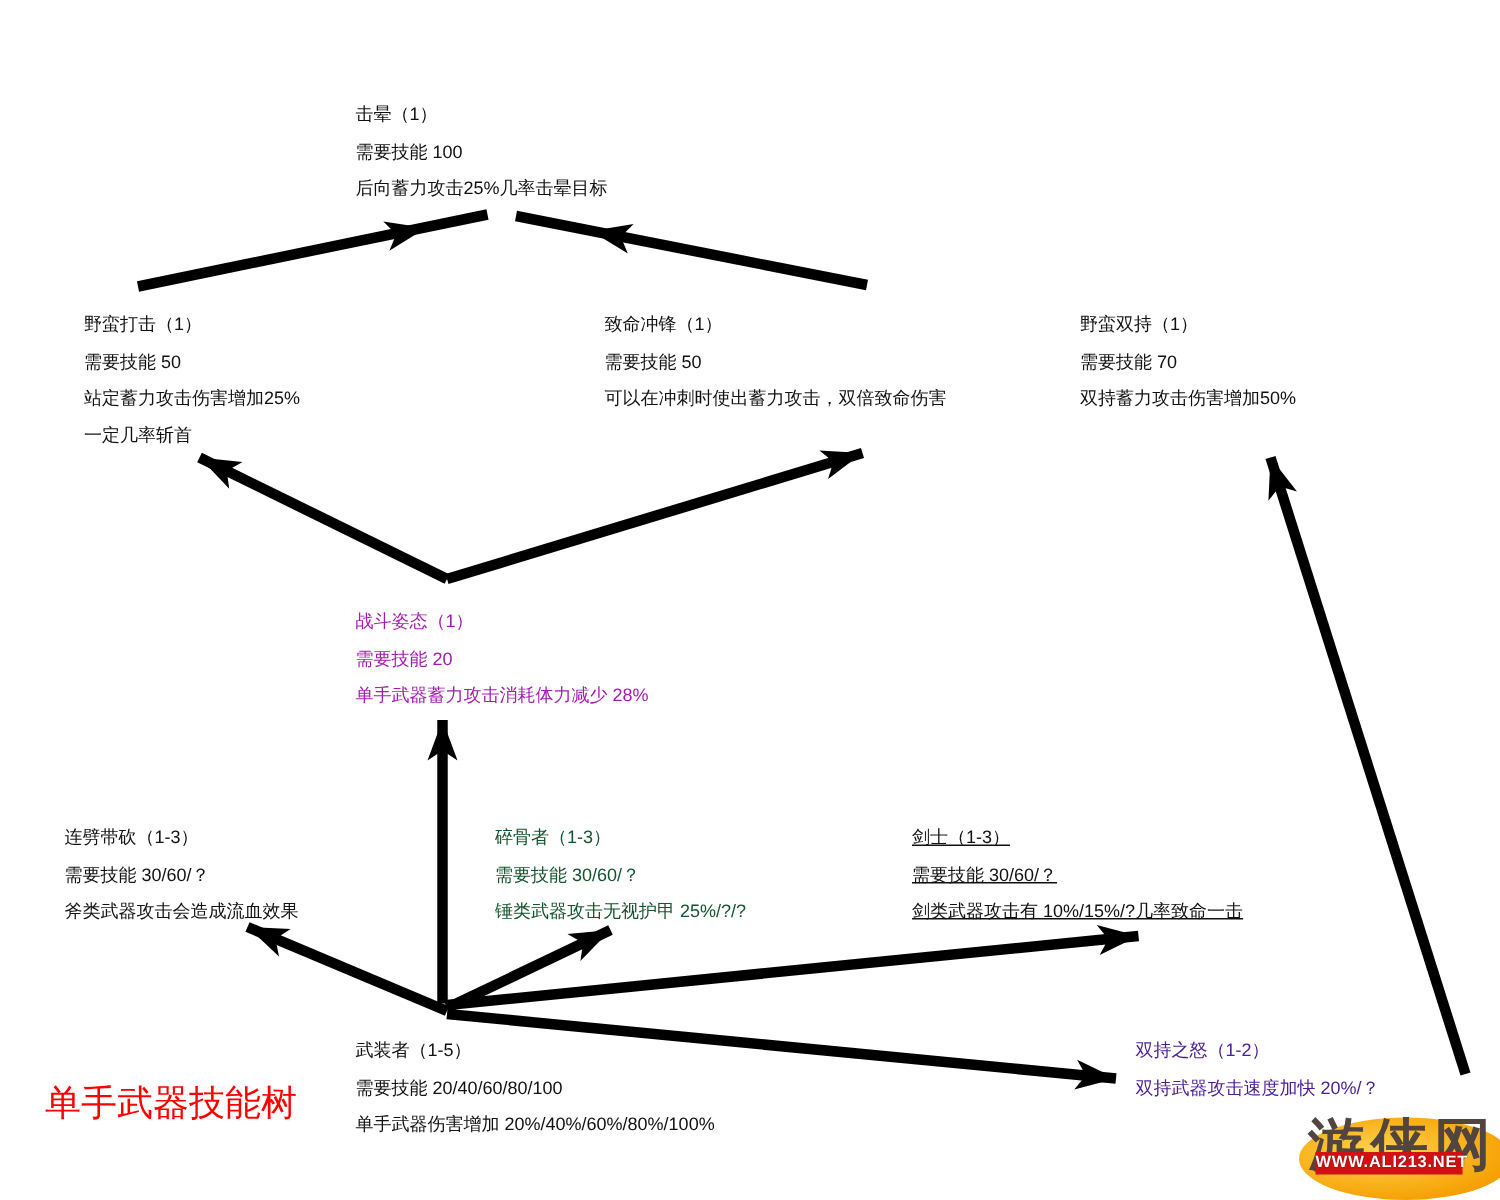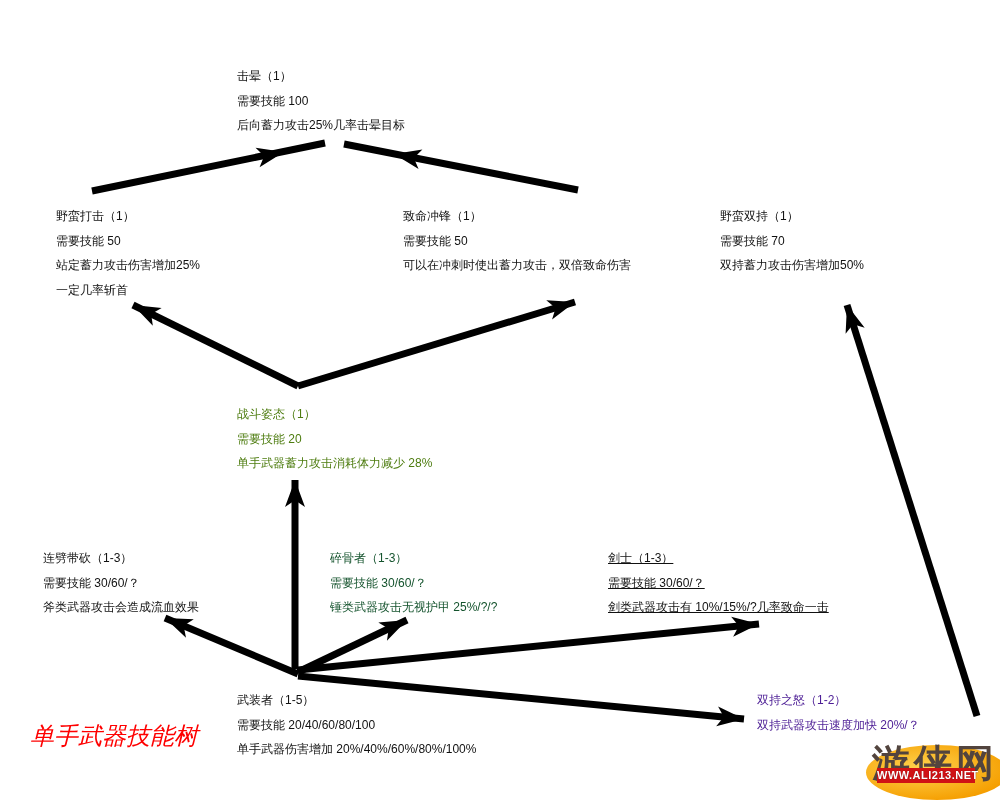--- a/index.html
+++ b/index.html
@@ -118,21 +118,21 @@
       <div class="node" style="left: 403px; top: 204px; color: rgb(17, 17, 17);">
         <div class="node-line">致命冲锋（1）</div>
         <div class="node-line">需要技能 50</div>
         <div class="node-line">可以在冲刺时使出蓄力攻击，双倍致命伤害</div>
       </div>
       <div class="node" style="left: 720px; top: 204px; color: rgb(17, 17, 17);">
         <div class="node-line">野蛮双持（1）</div>
         <div class="node-line">需要技能 70</div>
         <div class="node-line">双持蓄力攻击伤害增加50%</div>
       </div>
-      <div class="node" style="left: 237px; top: 402px; color: #4d7c0f;">
+      <div class="node" style="left: 237px; top: 402px; color: #a21caf;">
         <div class="node-line">战斗姿态（1）</div>
         <div class="node-line">需要技能 20</div>
         <div class="node-line">单手武器蓄力攻击消耗体力减少 28%</div>
       </div>
       <div class="node" style="left: 43px; top: 546px; color: rgb(17, 17, 17);">
         <div class="node-line">连劈带砍（1-3）</div>
         <div class="node-line">需要技能 30/60/？</div>
         <div class="node-line">斧类武器攻击会造成流血效果</div>
       </div>
       <div class="node" style="left: 330px; top: 546px; color: #14532d;">
@@ -149,20 +149,20 @@
         <div class="node-line">武装者（1-5）</div>
         <div class="node-line">需要技能 20/40/60/80/100</div>
         <div class="node-line">单手武器伤害增加 20%/40%/60%/80%/100%</div>
       </div>
       <div class="node" style="left: 757px; top: 688px; color: #4c1d95;">
         <div class="node-line">双持之怒（1-2）</div>
         <div class="node-line">双持武器攻击速度加快 20%/？</div>
       </div>
     </div>
 
-  <div class="tree-title" style="color: rgb(254, 0, 0); font-style: italic;">单手武器技能树</div>
+  <div class="tree-title" style="color: rgb(254, 0, 0);">单手武器技能树</div>
 
   <div>
     <div class="wm-ellipse" style="background: radial-gradient(at 38% 42%, rgb(255, 211, 78) 0%, rgb(245, 158, 0) 75%);"></div>
     <div class="wm-logo" style="color: rgb(82, 68, 62);">游侠网</div>
     <div class="wm-banner" style="background: rgb(208, 18, 21); color: rgb(255, 255, 255);">WWW.ALI213.NET</div>
   </div>
 </div>
 
 </body></html>

